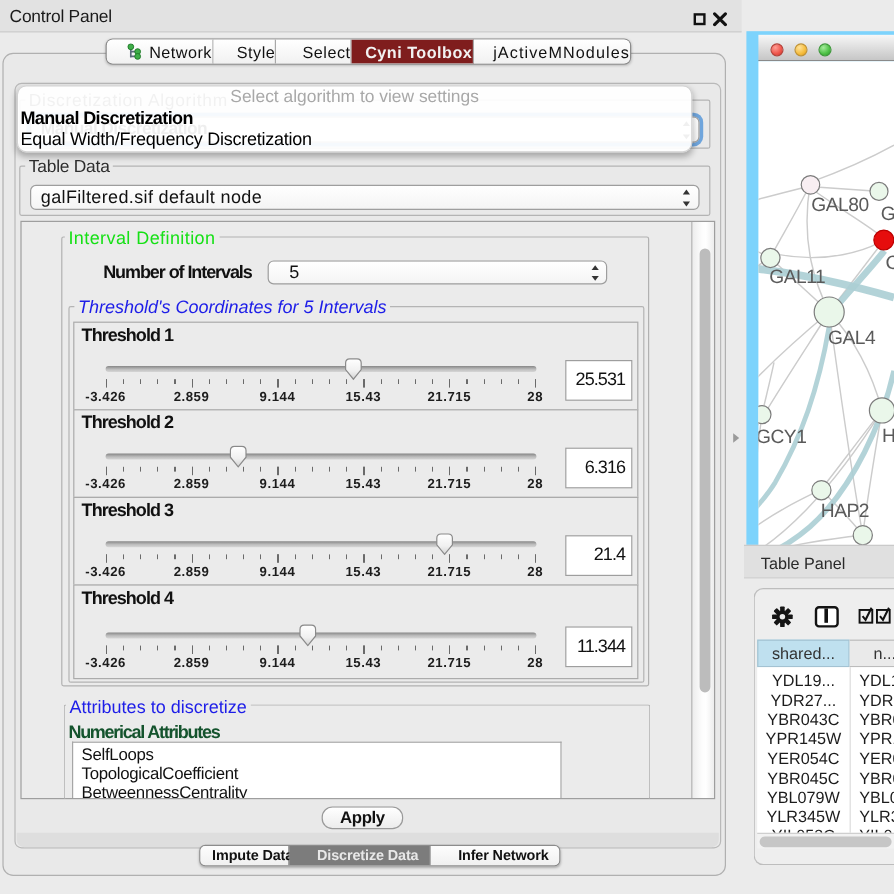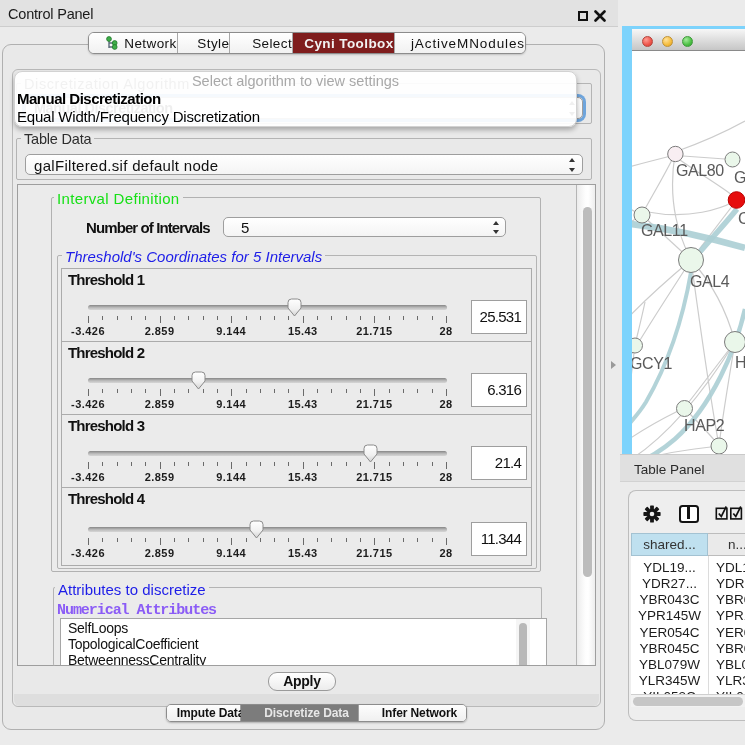--- a/index.html
+++ b/index.html
@@ -36,21 +36,21 @@
 
 .tbox { position:absolute; left:61px; width:471px; border:1px solid #ababab; background:#ebebeb; }
 .tbox .ttl { position:absolute; left:6px; top:2px; font-size:15px; font-weight:bold; letter-spacing:-0.8px; color:#111; }
 .track { position:absolute; left:26px; width:359px; height:5px; border-radius:3px; background:linear-gradient(#868686,#bdbdbd 55%,#d6d6d6); }
 .ticks-min { position:absolute; left:26px; width:360px; height:4px; background:repeating-linear-gradient(90deg,#6a6a6a 0 1px,transparent 1px 14.32px); }
 .ticks-maj { position:absolute; left:26px; width:360px; height:7px; background:repeating-linear-gradient(90deg,#6a6a6a 0 1px,transparent 1px 71.6px); }
 .tlab { position:absolute; font-size:11px; font-weight:bold; letter-spacing:0.45px; color:#1c1c1c; transform:translateX(-50%); white-space:nowrap; }
 .thumbw { position:absolute; width:15px; height:19px; }
 .vbox { position:absolute; left:409px; width:56px; height:34px; background:#fff; border:1px solid #9e9e9e; font-size:15px; letter-spacing:-0.75px; color:#111; text-align:right; padding-right:5px; }
 
-#listwrap { left:60px; top:618px; width:487px; height:47px; border:1px solid #a6a6a6; border-bottom:none; background:#fff; overflow:hidden; }
+#listwrap { left:60px; top:618px; width:408px; height:47px; border:1px solid #a6a6a6; border-bottom:none; background:#fff; overflow:hidden; }
 #listwrap .items { position:absolute; left:7px; top:1px; font-size:14px; letter-spacing:-0.25px; color:#111; line-height:16.2px; }
 #listsb { position:absolute; left:455px; top:0; width:14px; height:48px; background:#f5f5f5; }
 #listsb .thumb { position:absolute; left:3px; top:4px; width:8px; height:60px; border-radius:4px; background:#b9b9b9; }
 
 #apply { left:268px; top:672px; width:68px; height:19px; border:1px solid #9a9a9a; border-radius:9px; background:linear-gradient(#ffffff,#ececec); font-size:14px; font-weight:bold; letter-spacing:-0.3px; color:#111; text-align:center; line-height:17px; }
 
 #bottabs { left:166px; top:704px; width:301px; height:18px; display:flex; border:1px solid #8c8c8c; border-radius:5px; overflow:hidden; box-shadow:0 1px 2px rgba(0,0,0,0.25); }
 #bottabs .seg { height:100%; display:flex; align-items:center; justify-content:center; font-size:12px; font-weight:bold; letter-spacing:-0.1px; color:#111; background:linear-gradient(#fdfdfd,#f0f0f0); border-right:1px solid #a0a0a0; white-space:nowrap;padding-left:14px; }
 #bottabs .seg:last-child { border-right:none; }
 #bottabs .sel { background:#7c7c7c; color:#e8e8e8; }
@@ -220,21 +220,21 @@
             <stop offset="1" stop-color="#d2d2d2"></stop>
           </linearGradient>
         </defs>
       </svg>
       <div class="vbox" style="top:34px;line-height:32px;">11.344</div>
     </div>
   </div>
 
 <div class="group" style="left:53px;top:587px;width:489px;height:79px;border-bottom:none;"></div>
 <div class="gtitle" style="left:55px;top:581px;color:#1d1de8;background:#ebebeb;">Attributes to discretize</div>
-<div class="abs" style="left:57px;top:602px;font-size:15px;font-weight:bold;letter-spacing:-1.05px;color:#8b5cf6;font-family:Liberation Mono, monospace;">Numerical Attributes</div>
+<div class="abs" style="left:57px;top:602px;font-size:15px;font-weight:bold;letter-spacing:-1.05px;color:#14532d;">Numerical Attributes</div>
 <div class="abs" id="listwrap">
   <div class="items">SelfLoops<br>TopologicalCoefficient<br>BetweennessCentrality</div>
   <div id="listsb">
       <div class="thumb"></div>
     </div>
 </div>
 
 <div class="abs" id="apply">Apply</div>
 
 <div class="abs" id="bottabs">

